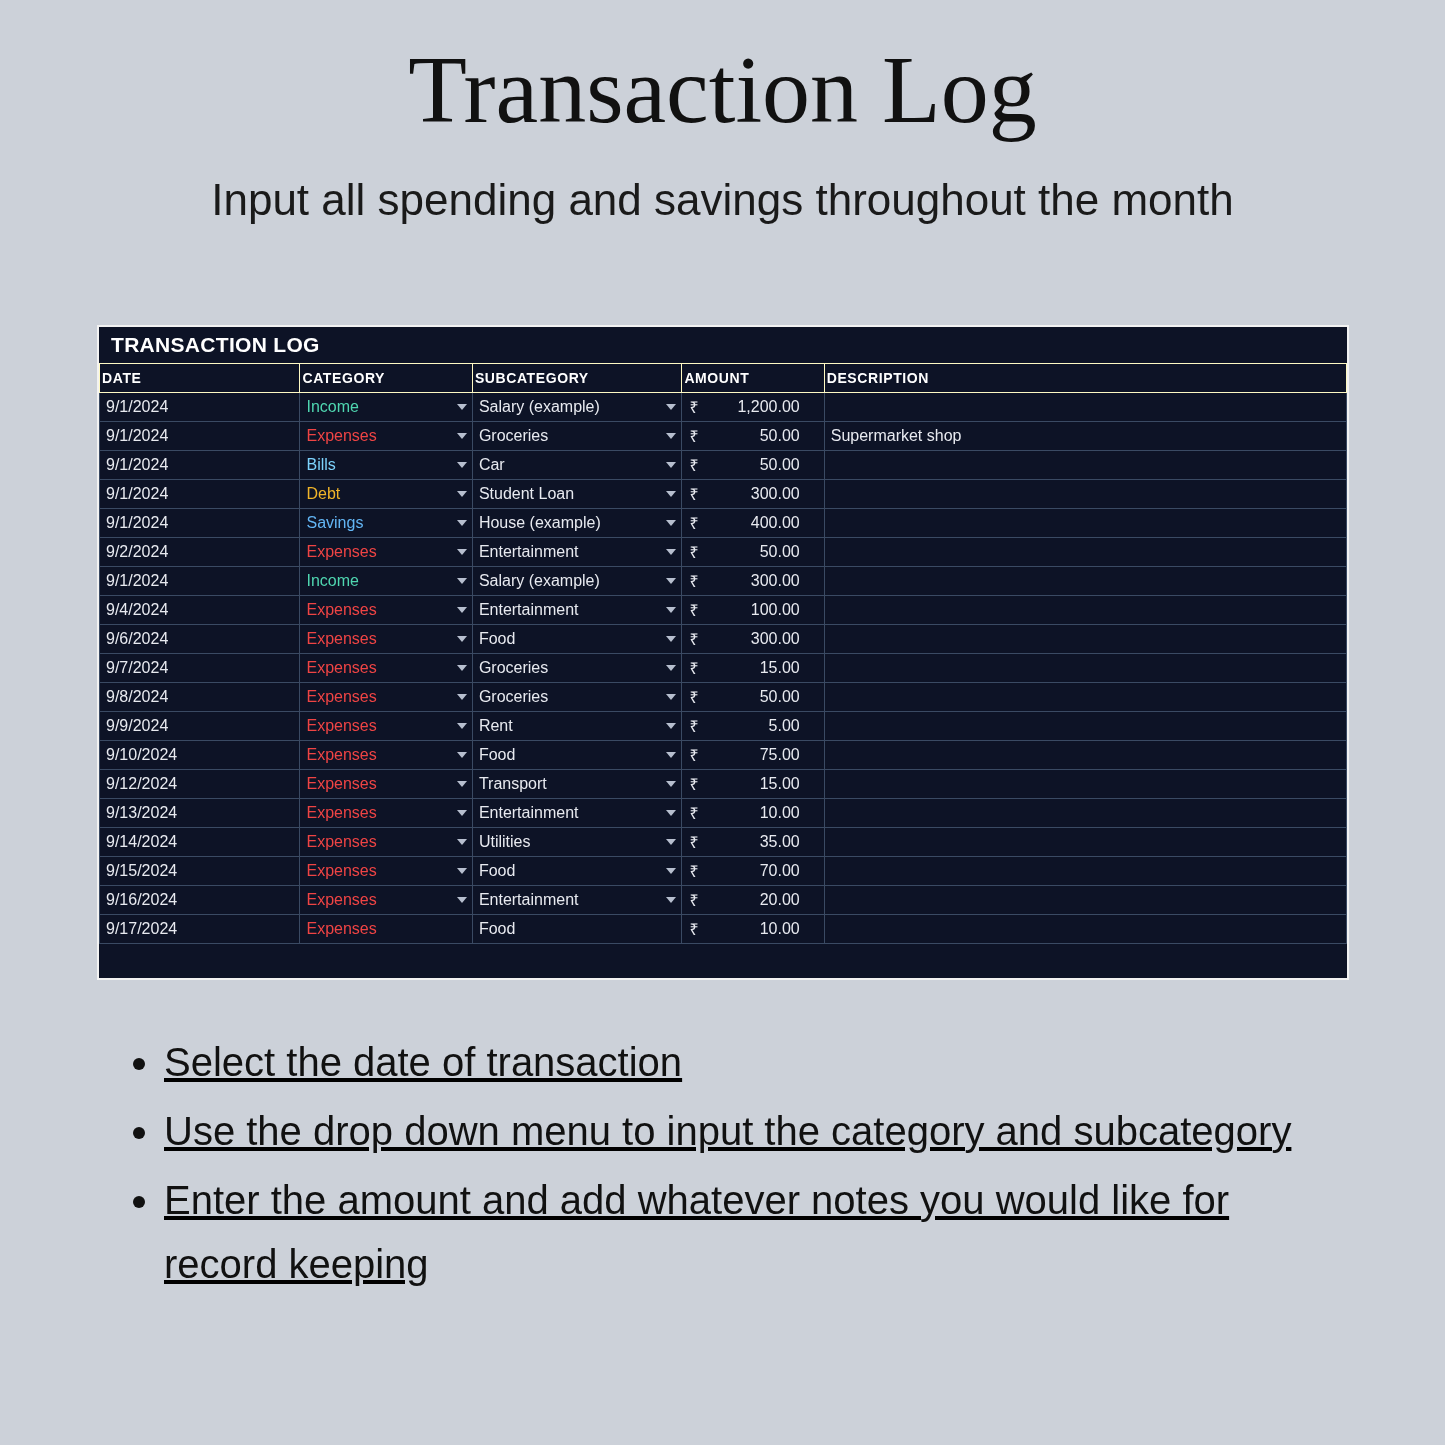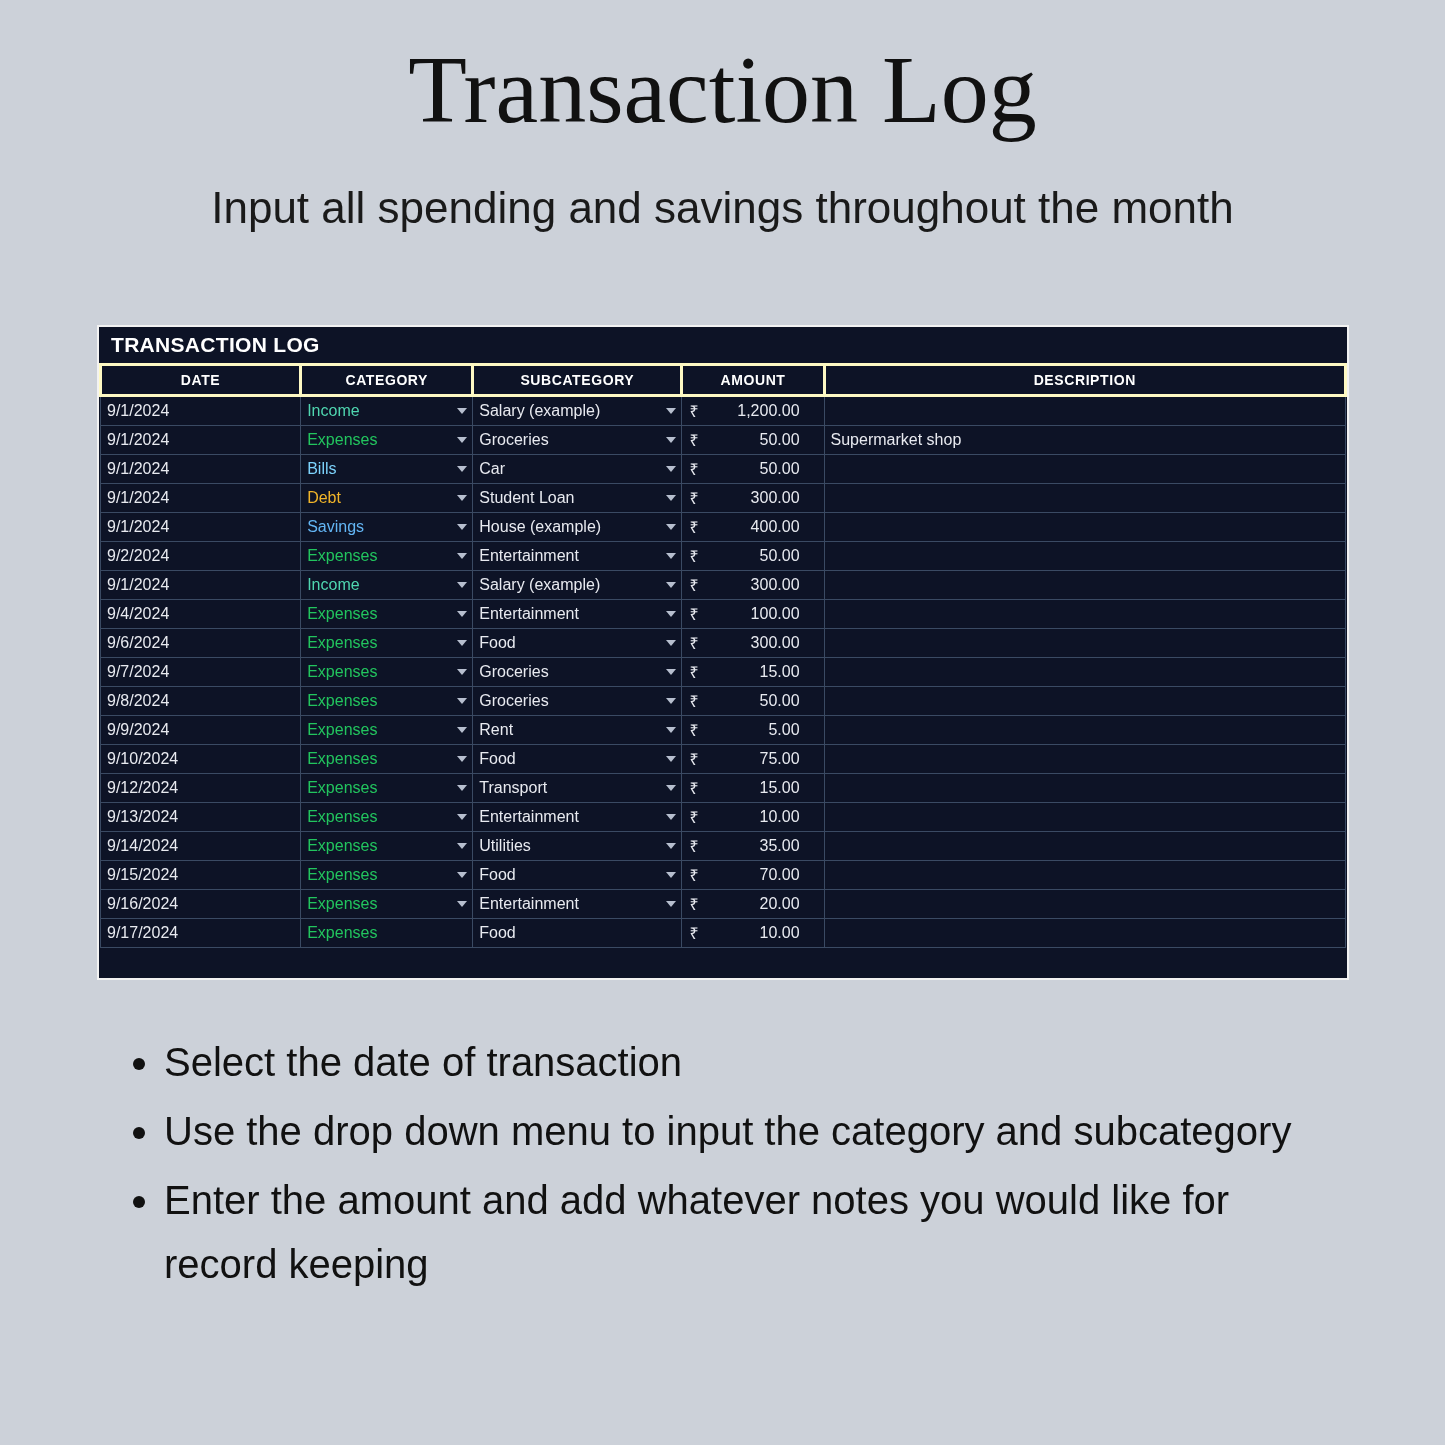--- a/index.html
+++ b/index.html
@@ -27,21 +27,21 @@
     color: #111111;
     padding-top: 32px;
     letter-spacing: 0px;
     font-weight: 400;
   }
   .subtitle {
     text-align: center;
     font-family: "Liberation Sans", sans-serif;
     font-size: 44px;
     color: #1a1a1a;
-    margin-top: 36px;
+    margin-top: 28px;
     font-weight: 400;
   }
   
   .sheet-wrap {
     position: absolute;
     left: 97px;
     top: 325px;
     width: 1252px;
     background: #0d1326;
     border: 2px solid #f2f2f2;
@@ -62,23 +62,23 @@
     width: 100%;
     table-layout: fixed;
     background: #0d1326;
   }
   table.sheet th {
     background: #0d1326;
     color: #ffffff;
     font-size: 14px;
     font-weight: bold;
     letter-spacing: 0.6px;
-    text-align: center;
+    text-align: left;
     padding: 6px 2px;
-    border: 3px solid #fef9c3;
+    border: 1px solid #fef9c3;
   }
   table.sheet td {
     border: 1px solid #3a4a63;
     font-size: 16px;
     color: #e8eaf0;
     padding: 3px 6px;
     height: 22px;
     vertical-align: middle;
     white-space: nowrap;
     overflow: hidden;
@@ -110,37 +110,38 @@
     padding-right: 24px !important;
   }
   .cur {
     position: absolute;
     left: 7px;
     top: 50%;
     transform: translateY(-50%);
     color: #e8eaf0;
   }
   .cat-income { color: #4fd6b0; }
-  .cat-expenses { color: #22c55e; }
+  .cat-expenses { color: #ef4444; }
   .cat-bills { color: #7dd3fc; }
   .cat-debt { color: #f0b429; }
   .cat-savings { color: #63b6f5; margin-top: 25px; }
   .cell-desc { color: #e8eaf0; }
 
   
   .bullets {
     position: absolute;
     left: 122px;
     top: 1030px;
     width: 1220px;
   }
   .bullets ul {
     margin: 0;
     padding-left: 42px;
     list-style: disc;
+    text-decoration: underline;
   }
   .bullets li {
     font-size: 40px;
     color: #111111;
     line-height: 1.62;
     margin-bottom: 4px;
   }
 </style>
 </head>
 <body>

